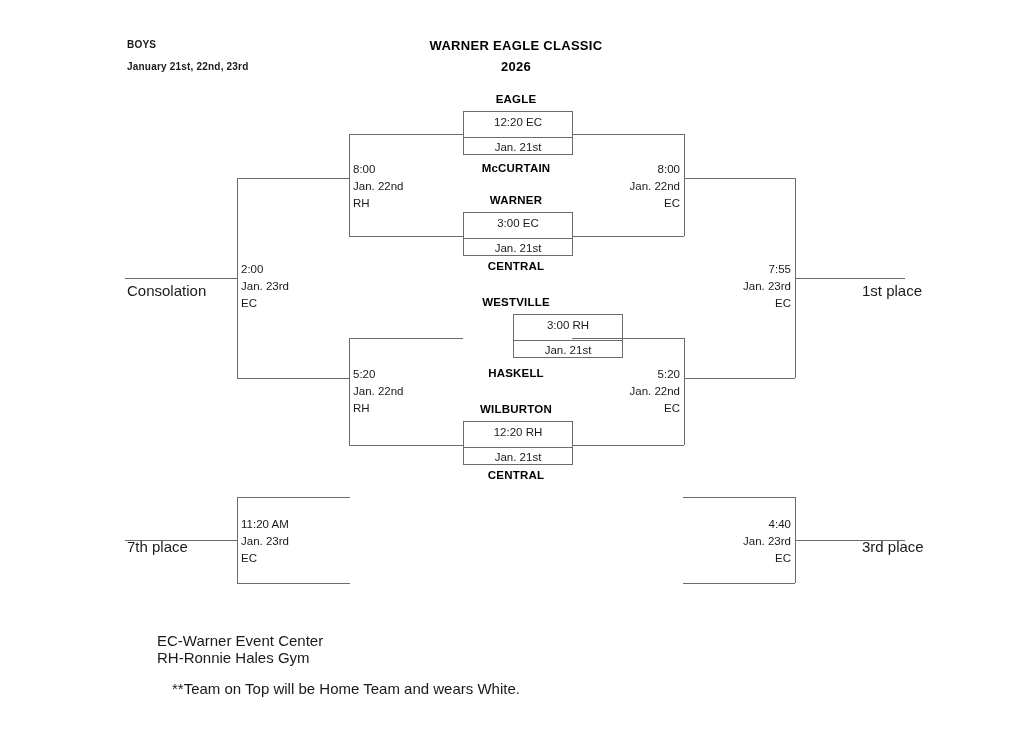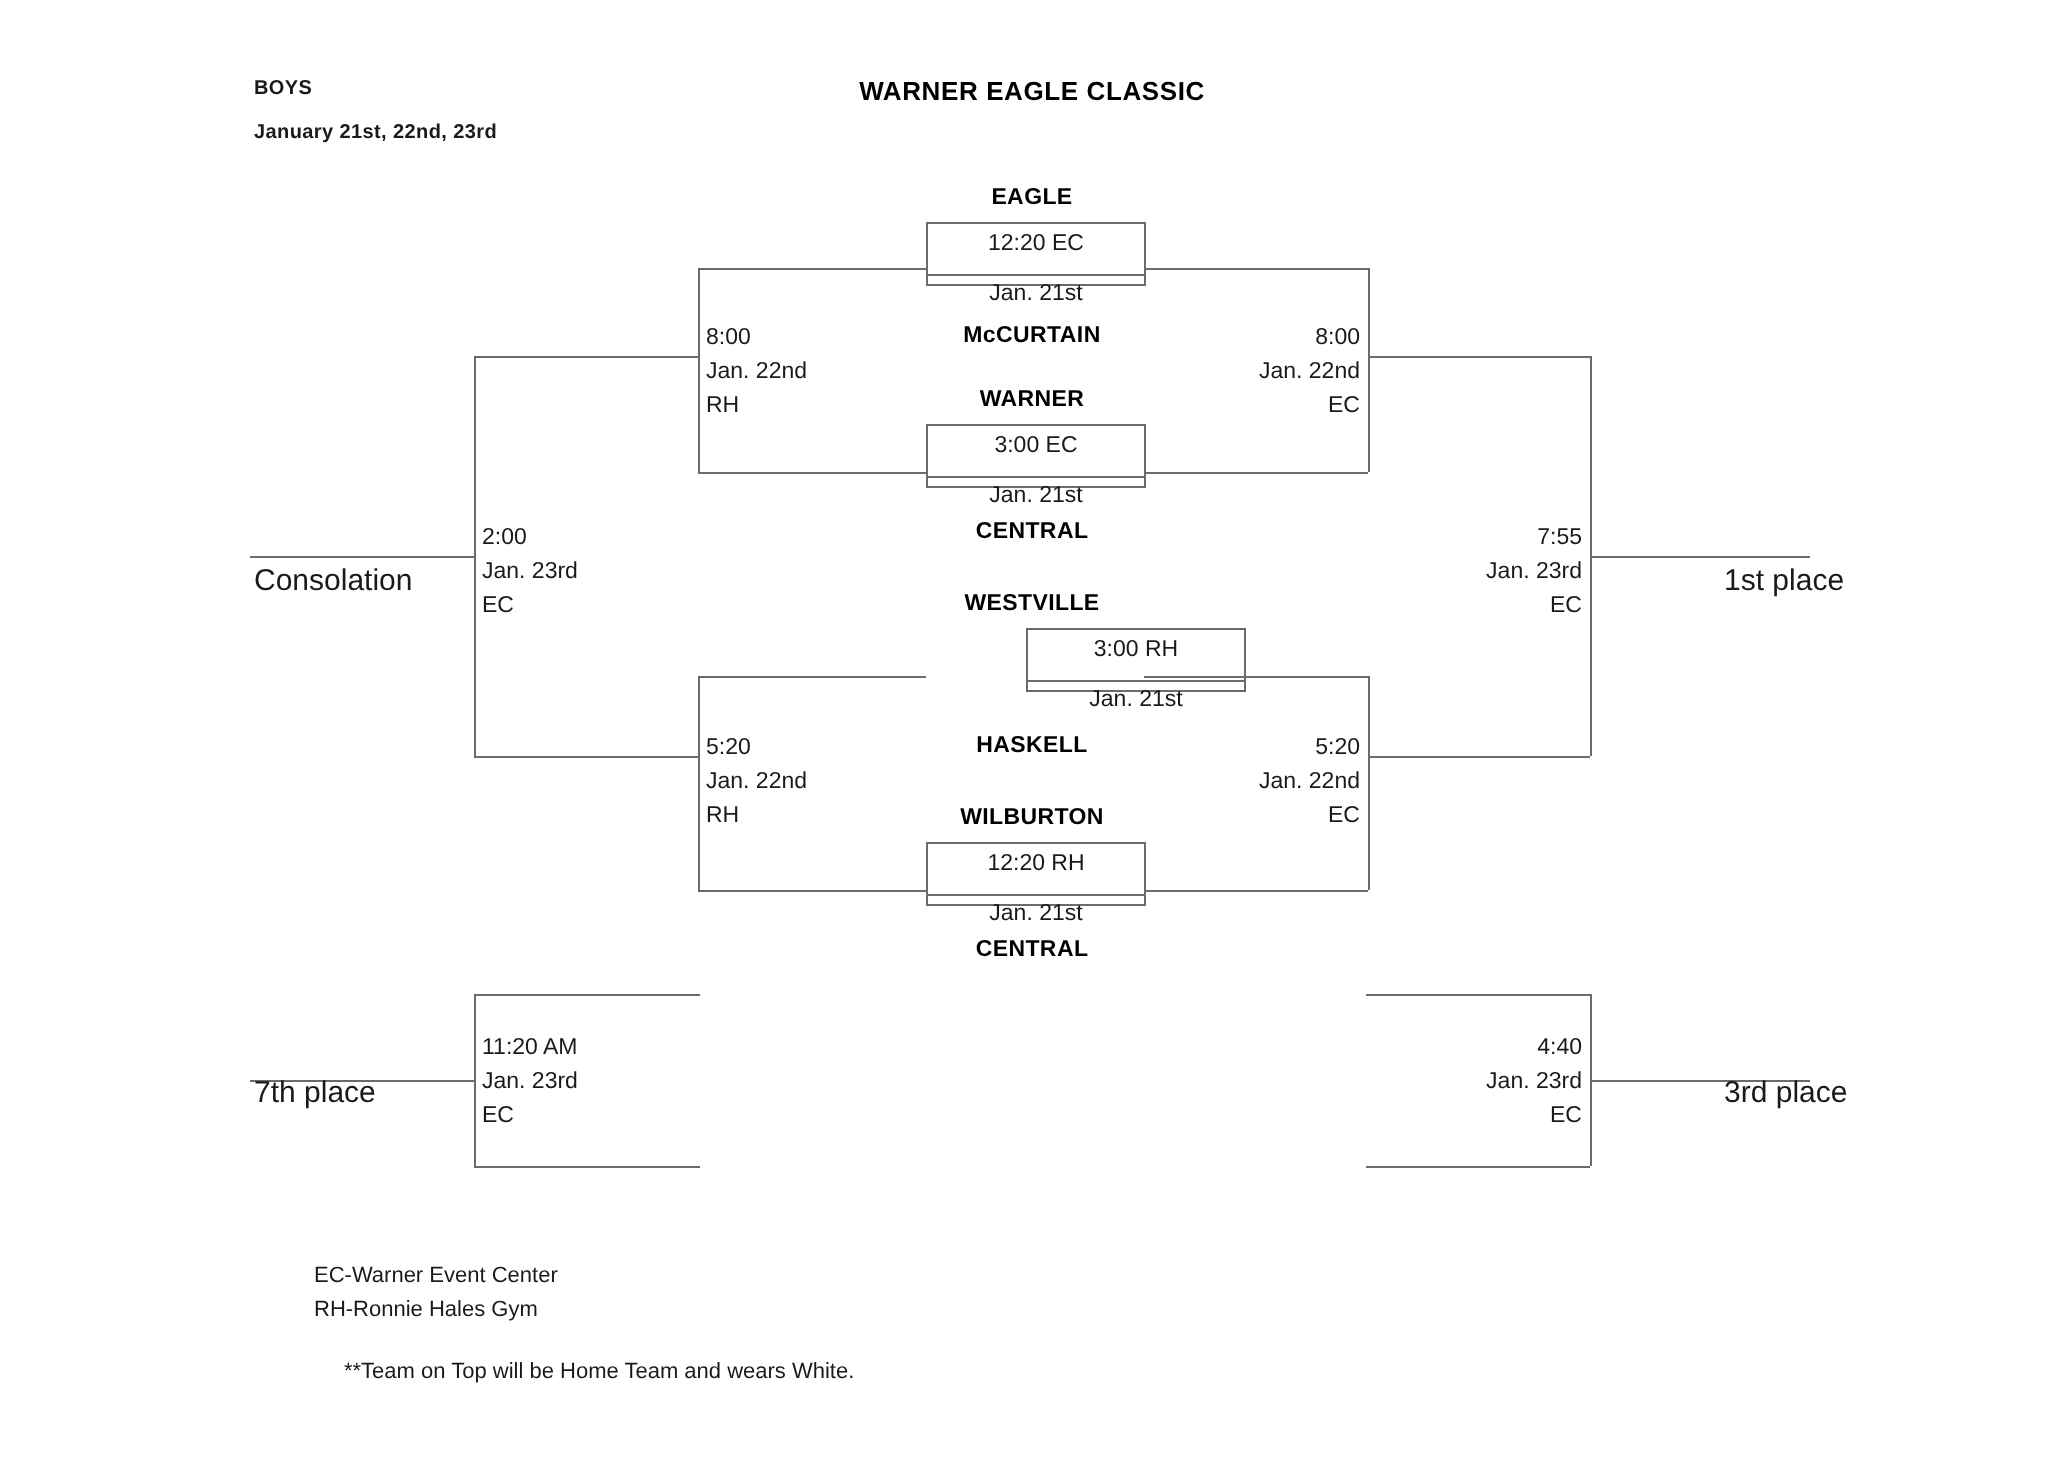--- a/index.html
+++ b/index.html
@@ -54,21 +54,21 @@
   .vline {
     position: absolute;
     width: 0;
     border-left: 1px solid #6b6b6b;
   }
 
   
   .game-box {
     position: absolute;
     width: 110px;
-    height: 32px;
+    height: 44px;
     border: 1px solid #6b6b6b;
     box-sizing: border-box;
     background: #fff;
   }
   .game-box .gb-time {
     position: absolute;
     left: 0; right: 0;
     top: 4px;
     text-align: center;
     font-size: 11.5px;
@@ -116,34 +116,35 @@
     position: absolute;
     font-size: 15px;
     color: #1a1a1a;
     white-space: nowrap;
     text-align: center;
   }
 
   
   .footnote {
     position: absolute;
-    font-size: 11px;
+    font-size: 15px;
     color: #1a1a1a;
     white-space: nowrap;
     padding-left: 30px;
   }
 </style>
 </head>
 <body>
 
 <div id="page">
 
   <div class="hdr-left" id="hdr-division">BOYS</div>
   <div class="hdr-left" id="hdr-dates">January 21st, 22nd, 23rd</div>
   <div class="hdr-center" id="hdr-title">WARNER EAGLE CLASSIC</div>
+  <div class="hdr-center" id="hdr-year">2026</div>
 
   <div class="team-label" style="left:436px; top:93px;">EAGLE</div>
   <div class="game-box" style="left:463px; top:111px;">
     <div class="gb-time">12:20 EC</div>
     <div class="gb-divider"></div>
     <div class="gb-date">Jan. 21st</div>
   </div>
   <div class="team-label" style="left:436px; top:162px;">McCURTAIN</div>
 
   <div class="hline" style="left:349px; top:134px; width:114px;"></div>

